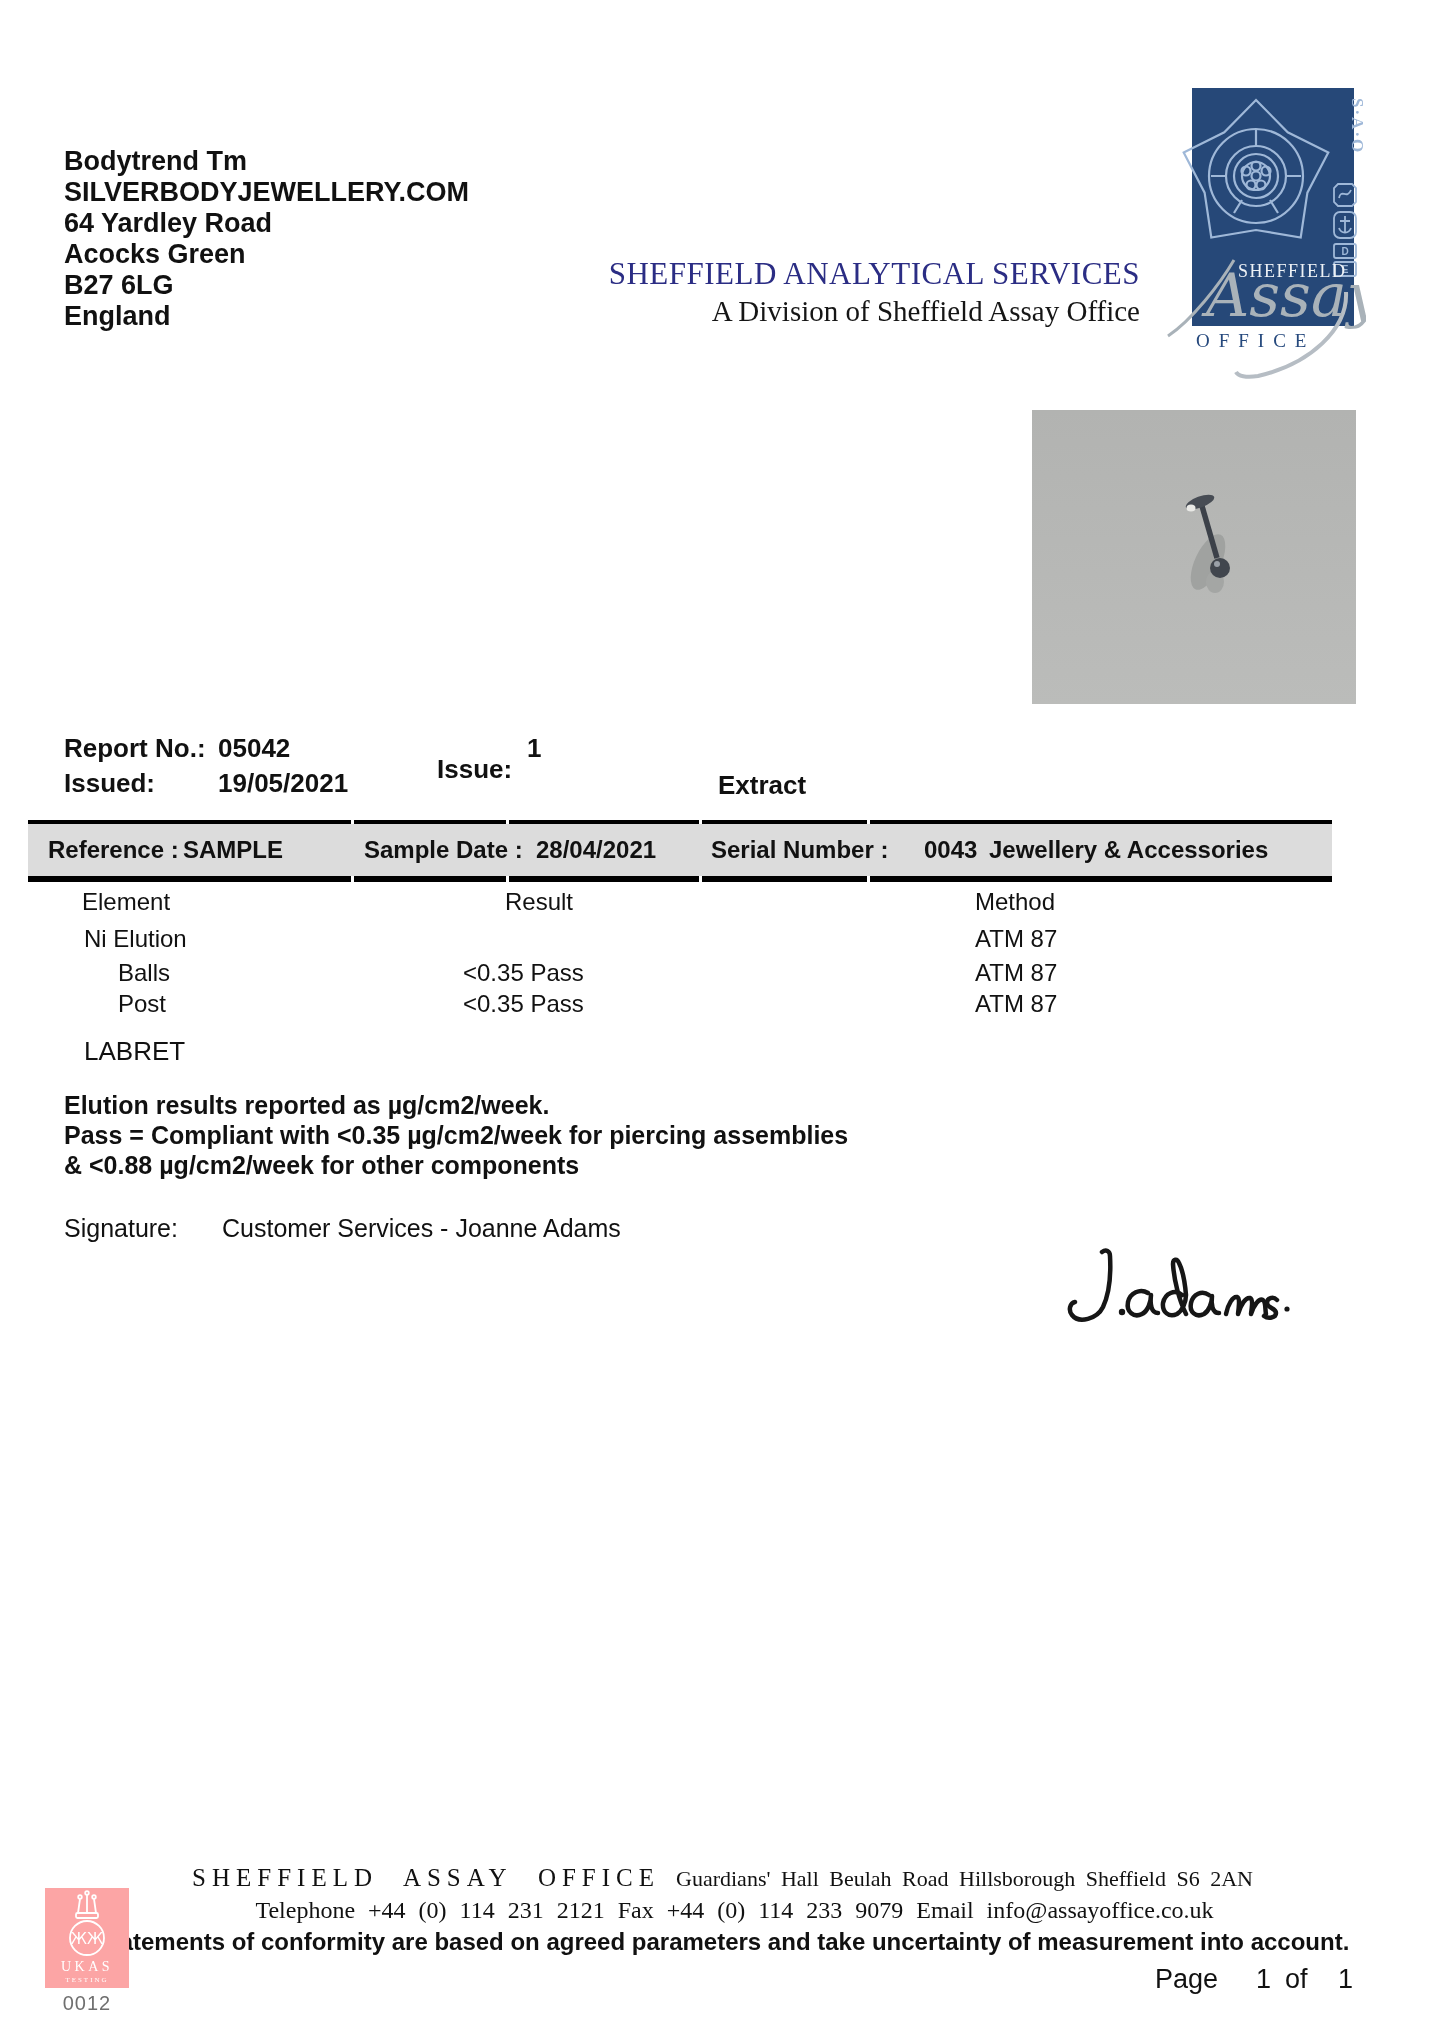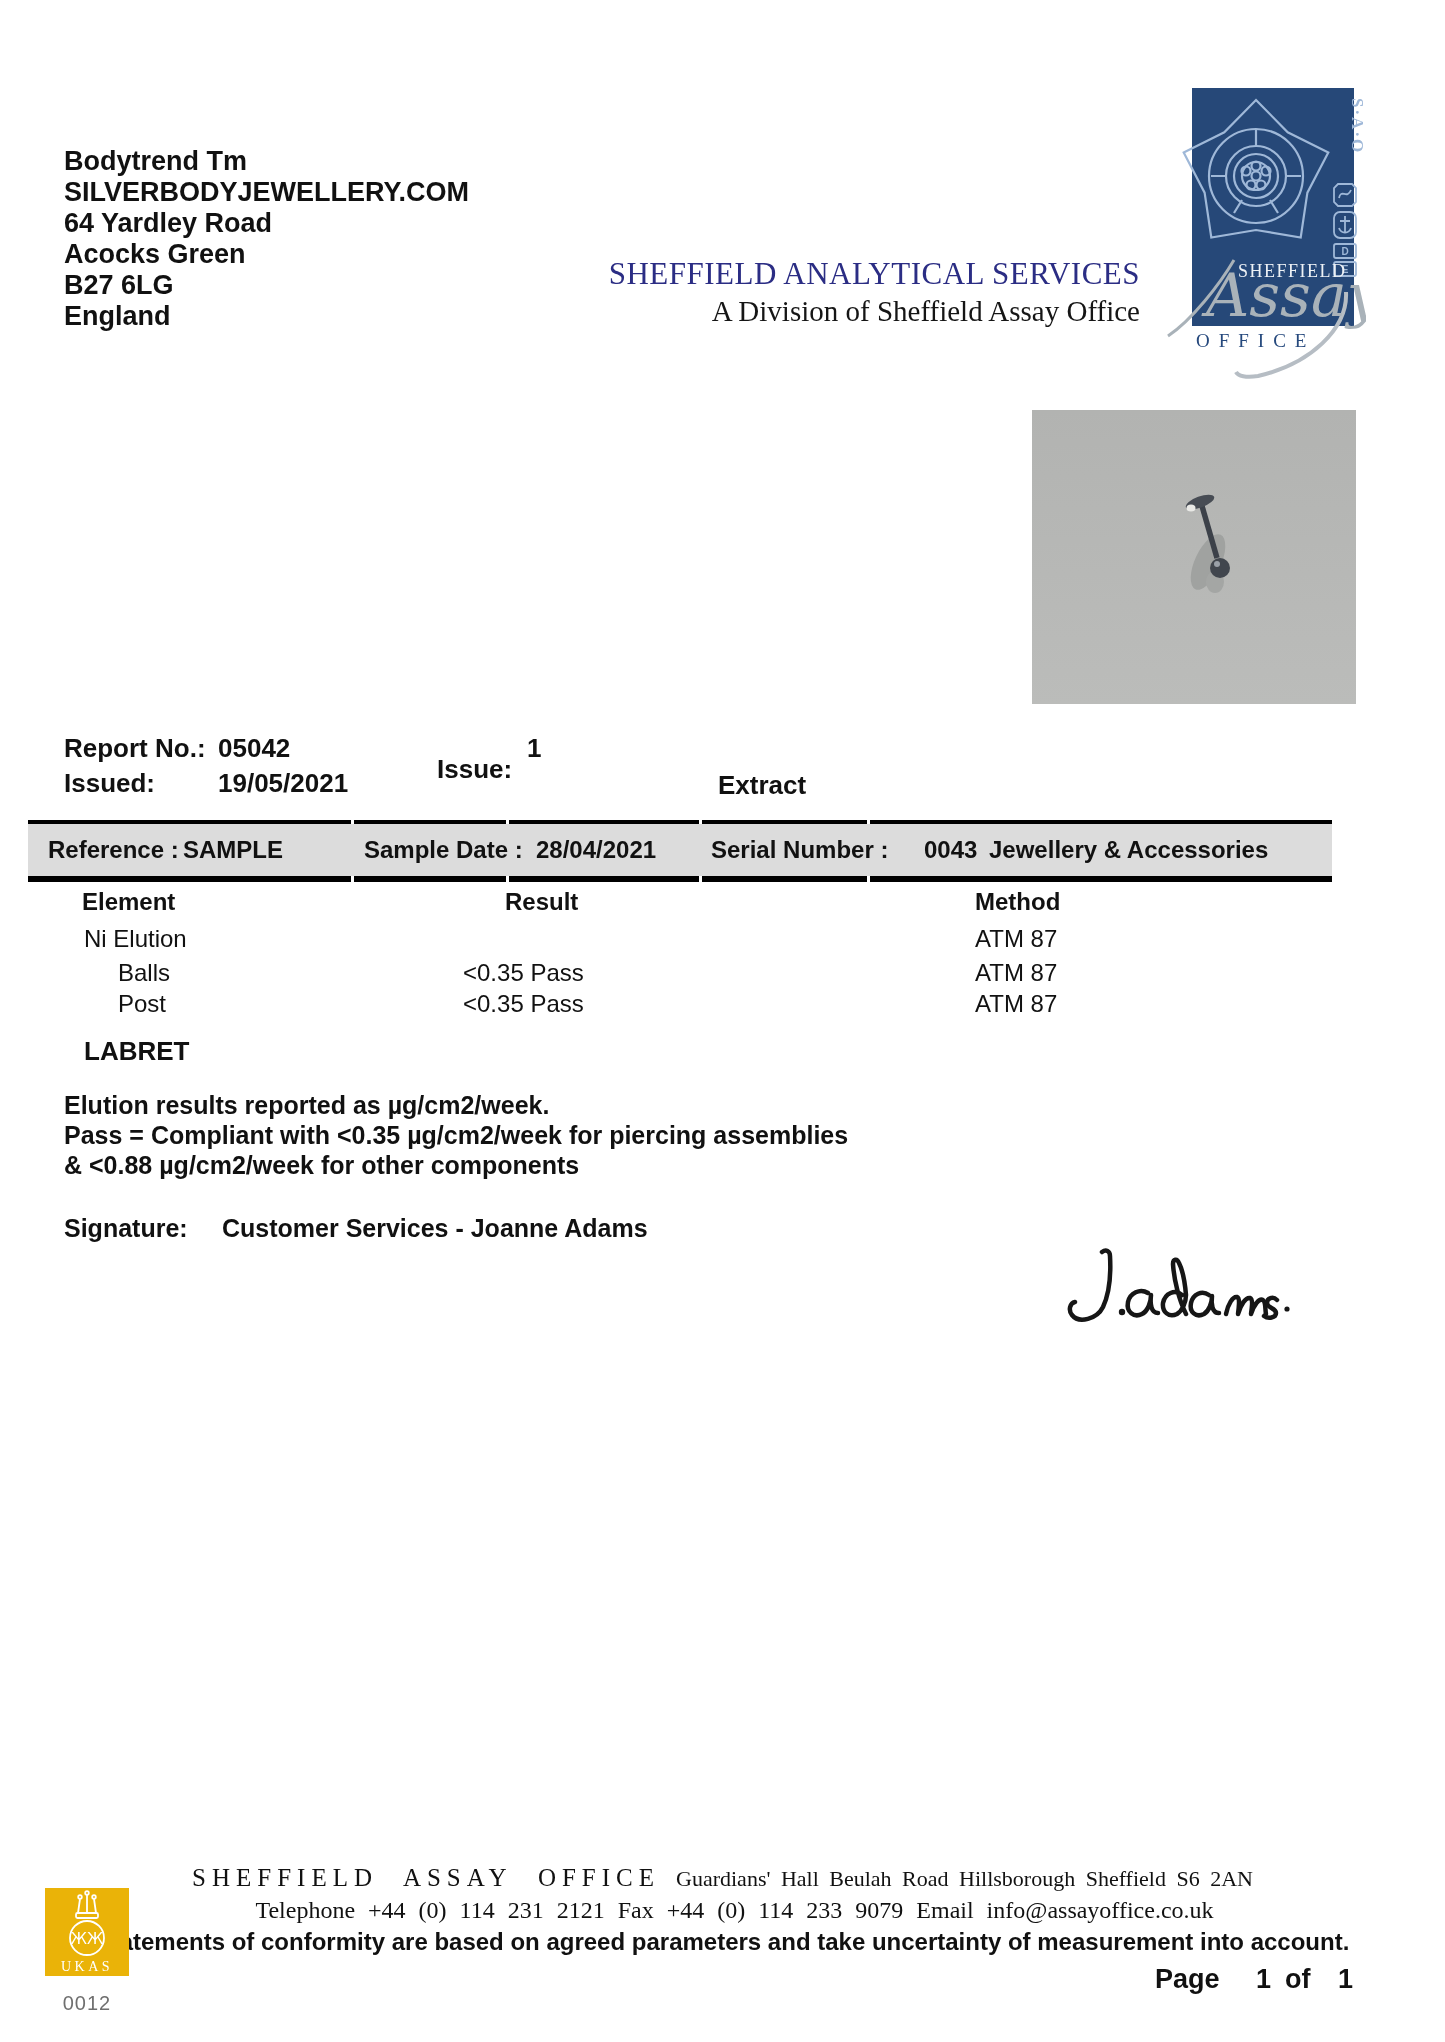--- a/index.html
+++ b/index.html
@@ -1,19 +1,19 @@
 <!DOCTYPE html>
 <html><head>
 <meta charset="utf-8">
 <style>
   html,body{margin:0;padding:0;background:#ffffff;}
   .page{position:relative;width:1445px;height:2042px;background:#ffffff;
         font-family:"Liberation Sans",sans-serif;color:#111;overflow:hidden;}
   .abs{position:absolute;line-height:1;white-space:nowrap;}
-  .b{font-weight:bold;}
+  .b{font-weight:normal;}
 
   
   .address{position:absolute;left:64px;top:146px;font-weight:bold;font-size:27px;line-height:31px;}
 
   
   .service-head{position:absolute;right:305px;top:256px;text-align:right;}
   .service-title{font-family:"Liberation Serif",serif;font-size:31px;color:#2b2d84;letter-spacing:.5px;}
   .service-subtitle{font-family:"Liberation Serif",serif;font-size:29px;color:#151515;margin-top:3px;}
 
   
@@ -33,21 +33,21 @@
   
   .f24{font-size:24px;}
   .notes{position:absolute;left:64px;top:1090px;font-weight:bold;font-size:25px;line-height:30px;}
 
   
   .foot{position:absolute;left:0;width:1445px;text-align:center;}
   .office-name{font-family:"Liberation Serif",serif;font-size:25px;letter-spacing:6px;word-spacing:14px;}
   .office-addr{font-family:"Liberation Serif",serif;font-size:22px;margin-left:16px;word-spacing:5px;}
   .foot-tel{font-family:"Liberation Serif",serif;font-size:24px;word-spacing:7px;}
   .foot-conf{font-weight:bold;font-size:24px;}
-  .ukas-box{position:absolute;left:45px;top:1888px;width:84px;height:88px;background:#eab308;}
+  .ukas-box{position:absolute;left:45px;top:1888px;width:84px;height:100px;background:#fca5a5;}
   .ukas-num{position:absolute;left:45px;top:1992px;width:84px;text-align:center;
             font-size:20px;color:#6f6f6f;letter-spacing:1px;}
 </style>
 </head>
 <body>
 
 <div class="page">
 
   <div class="address">
     <div>Bodytrend Tm</div>

